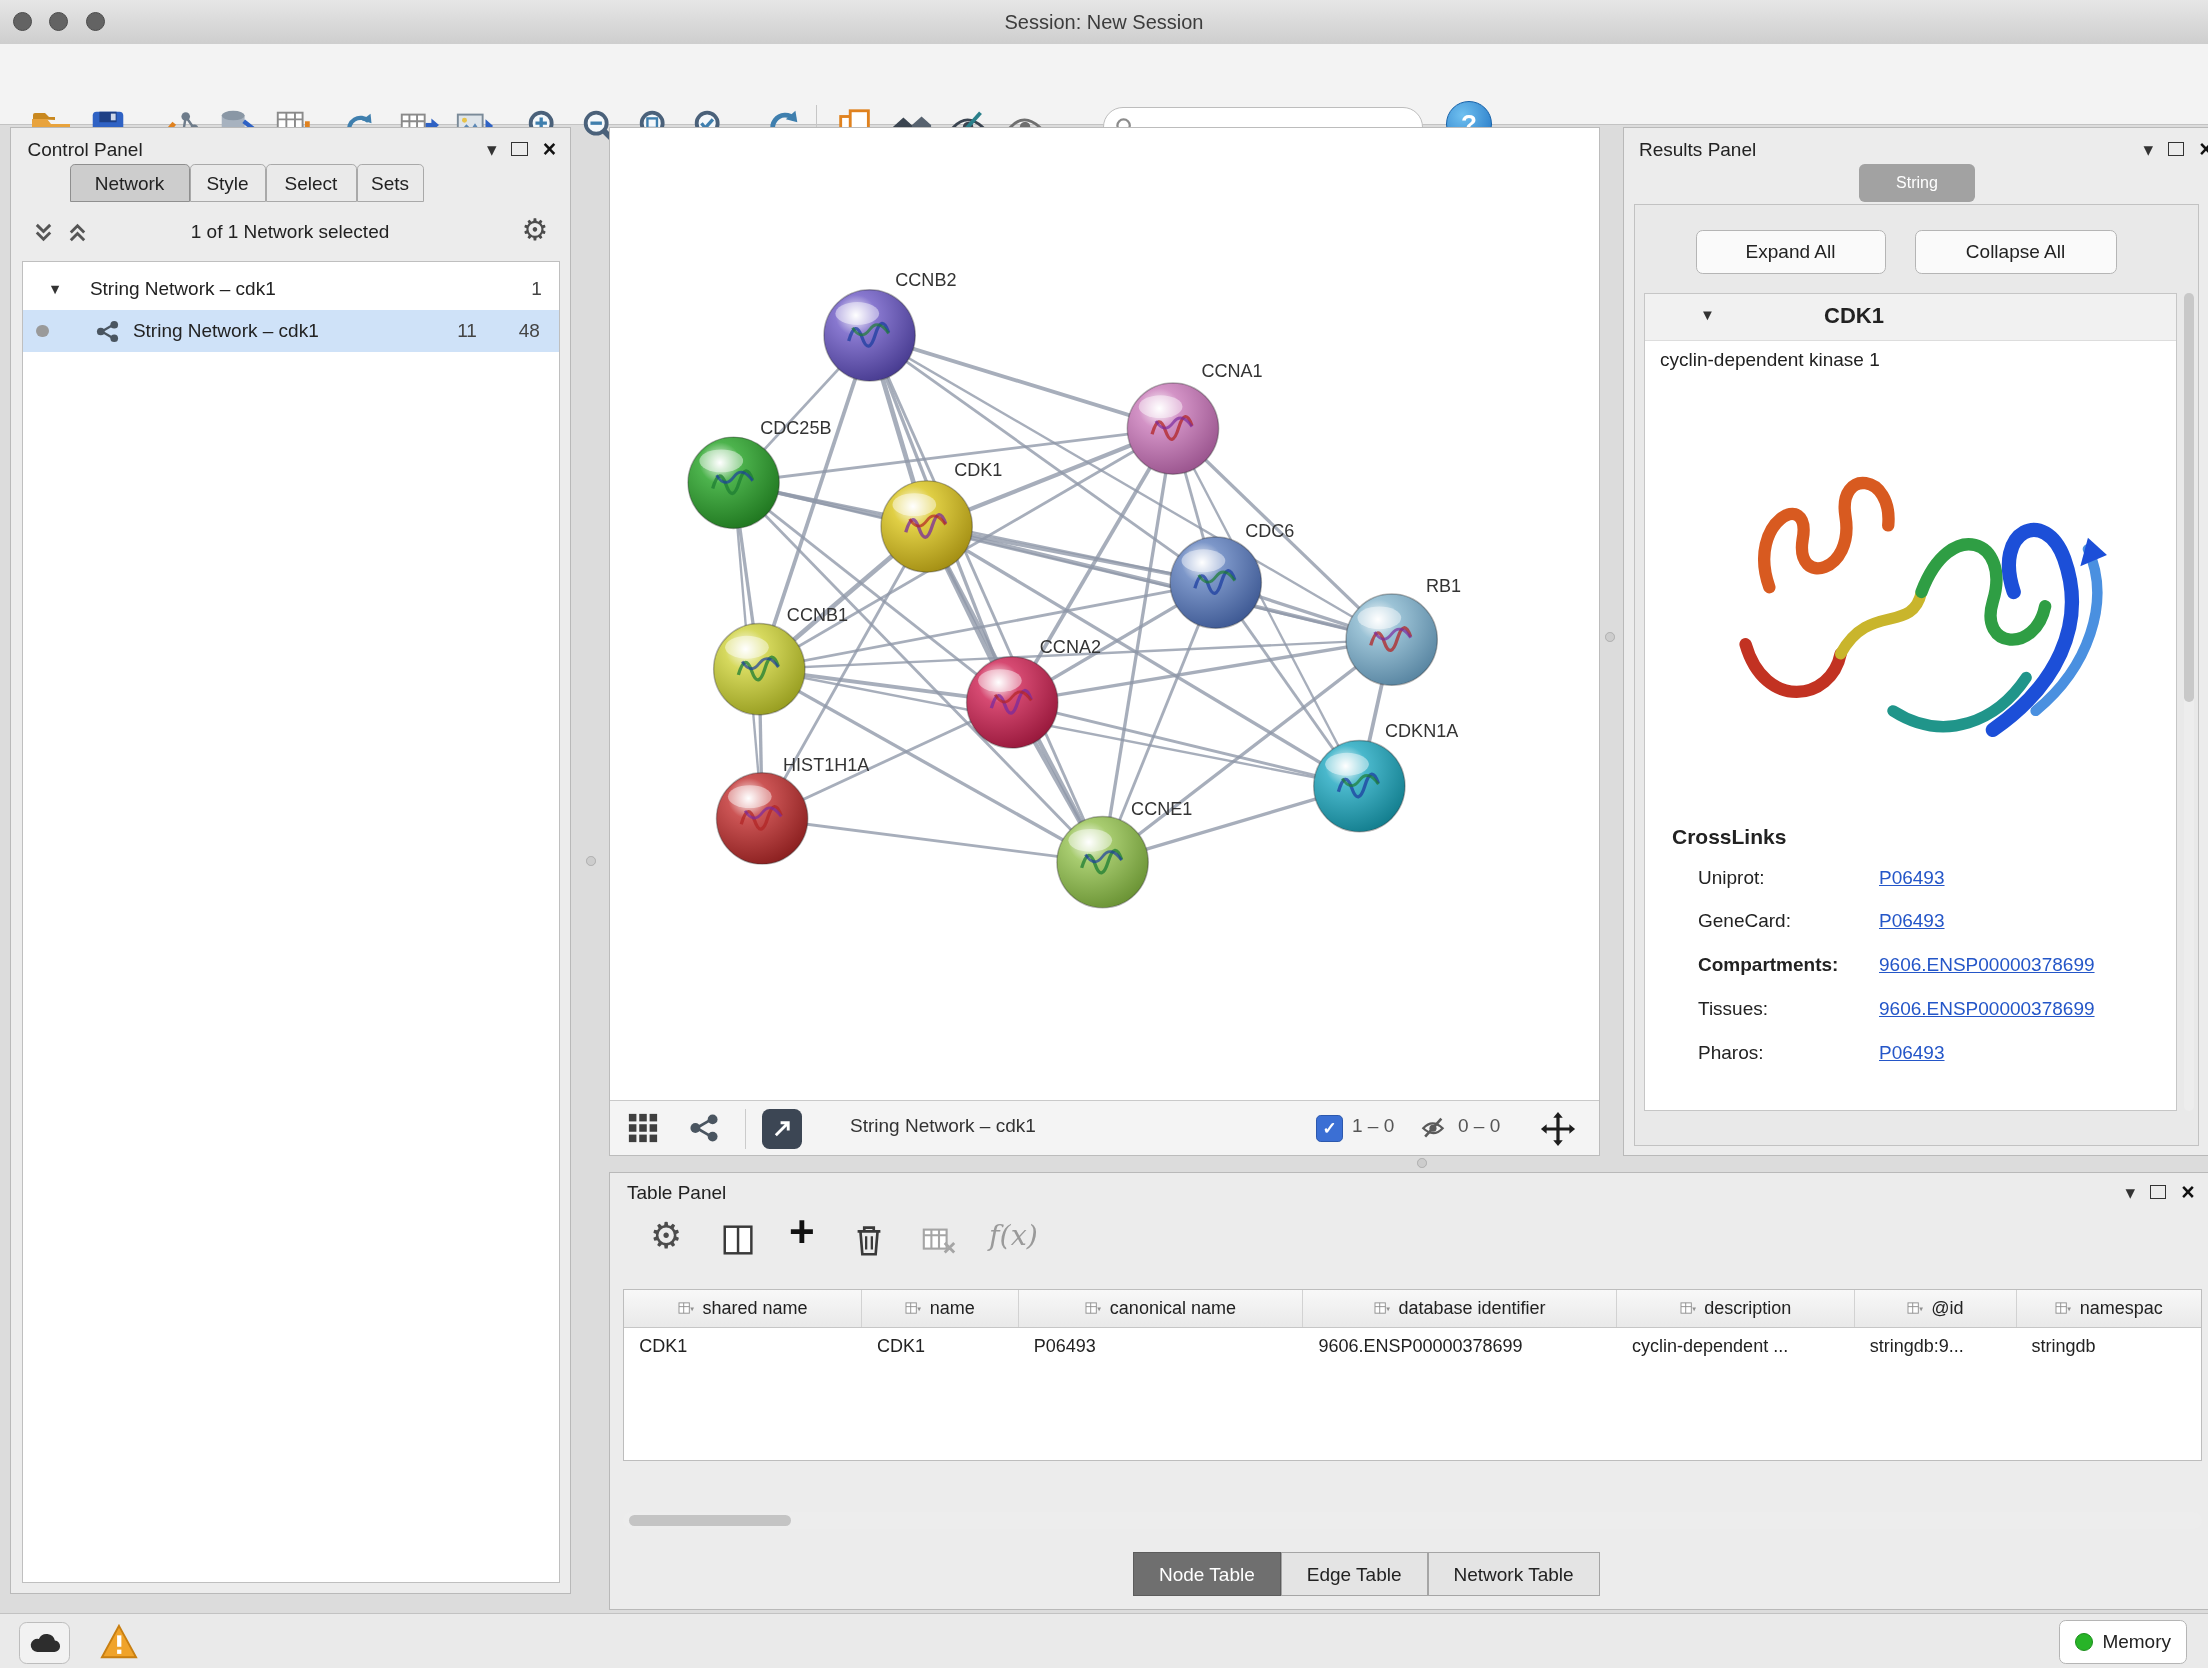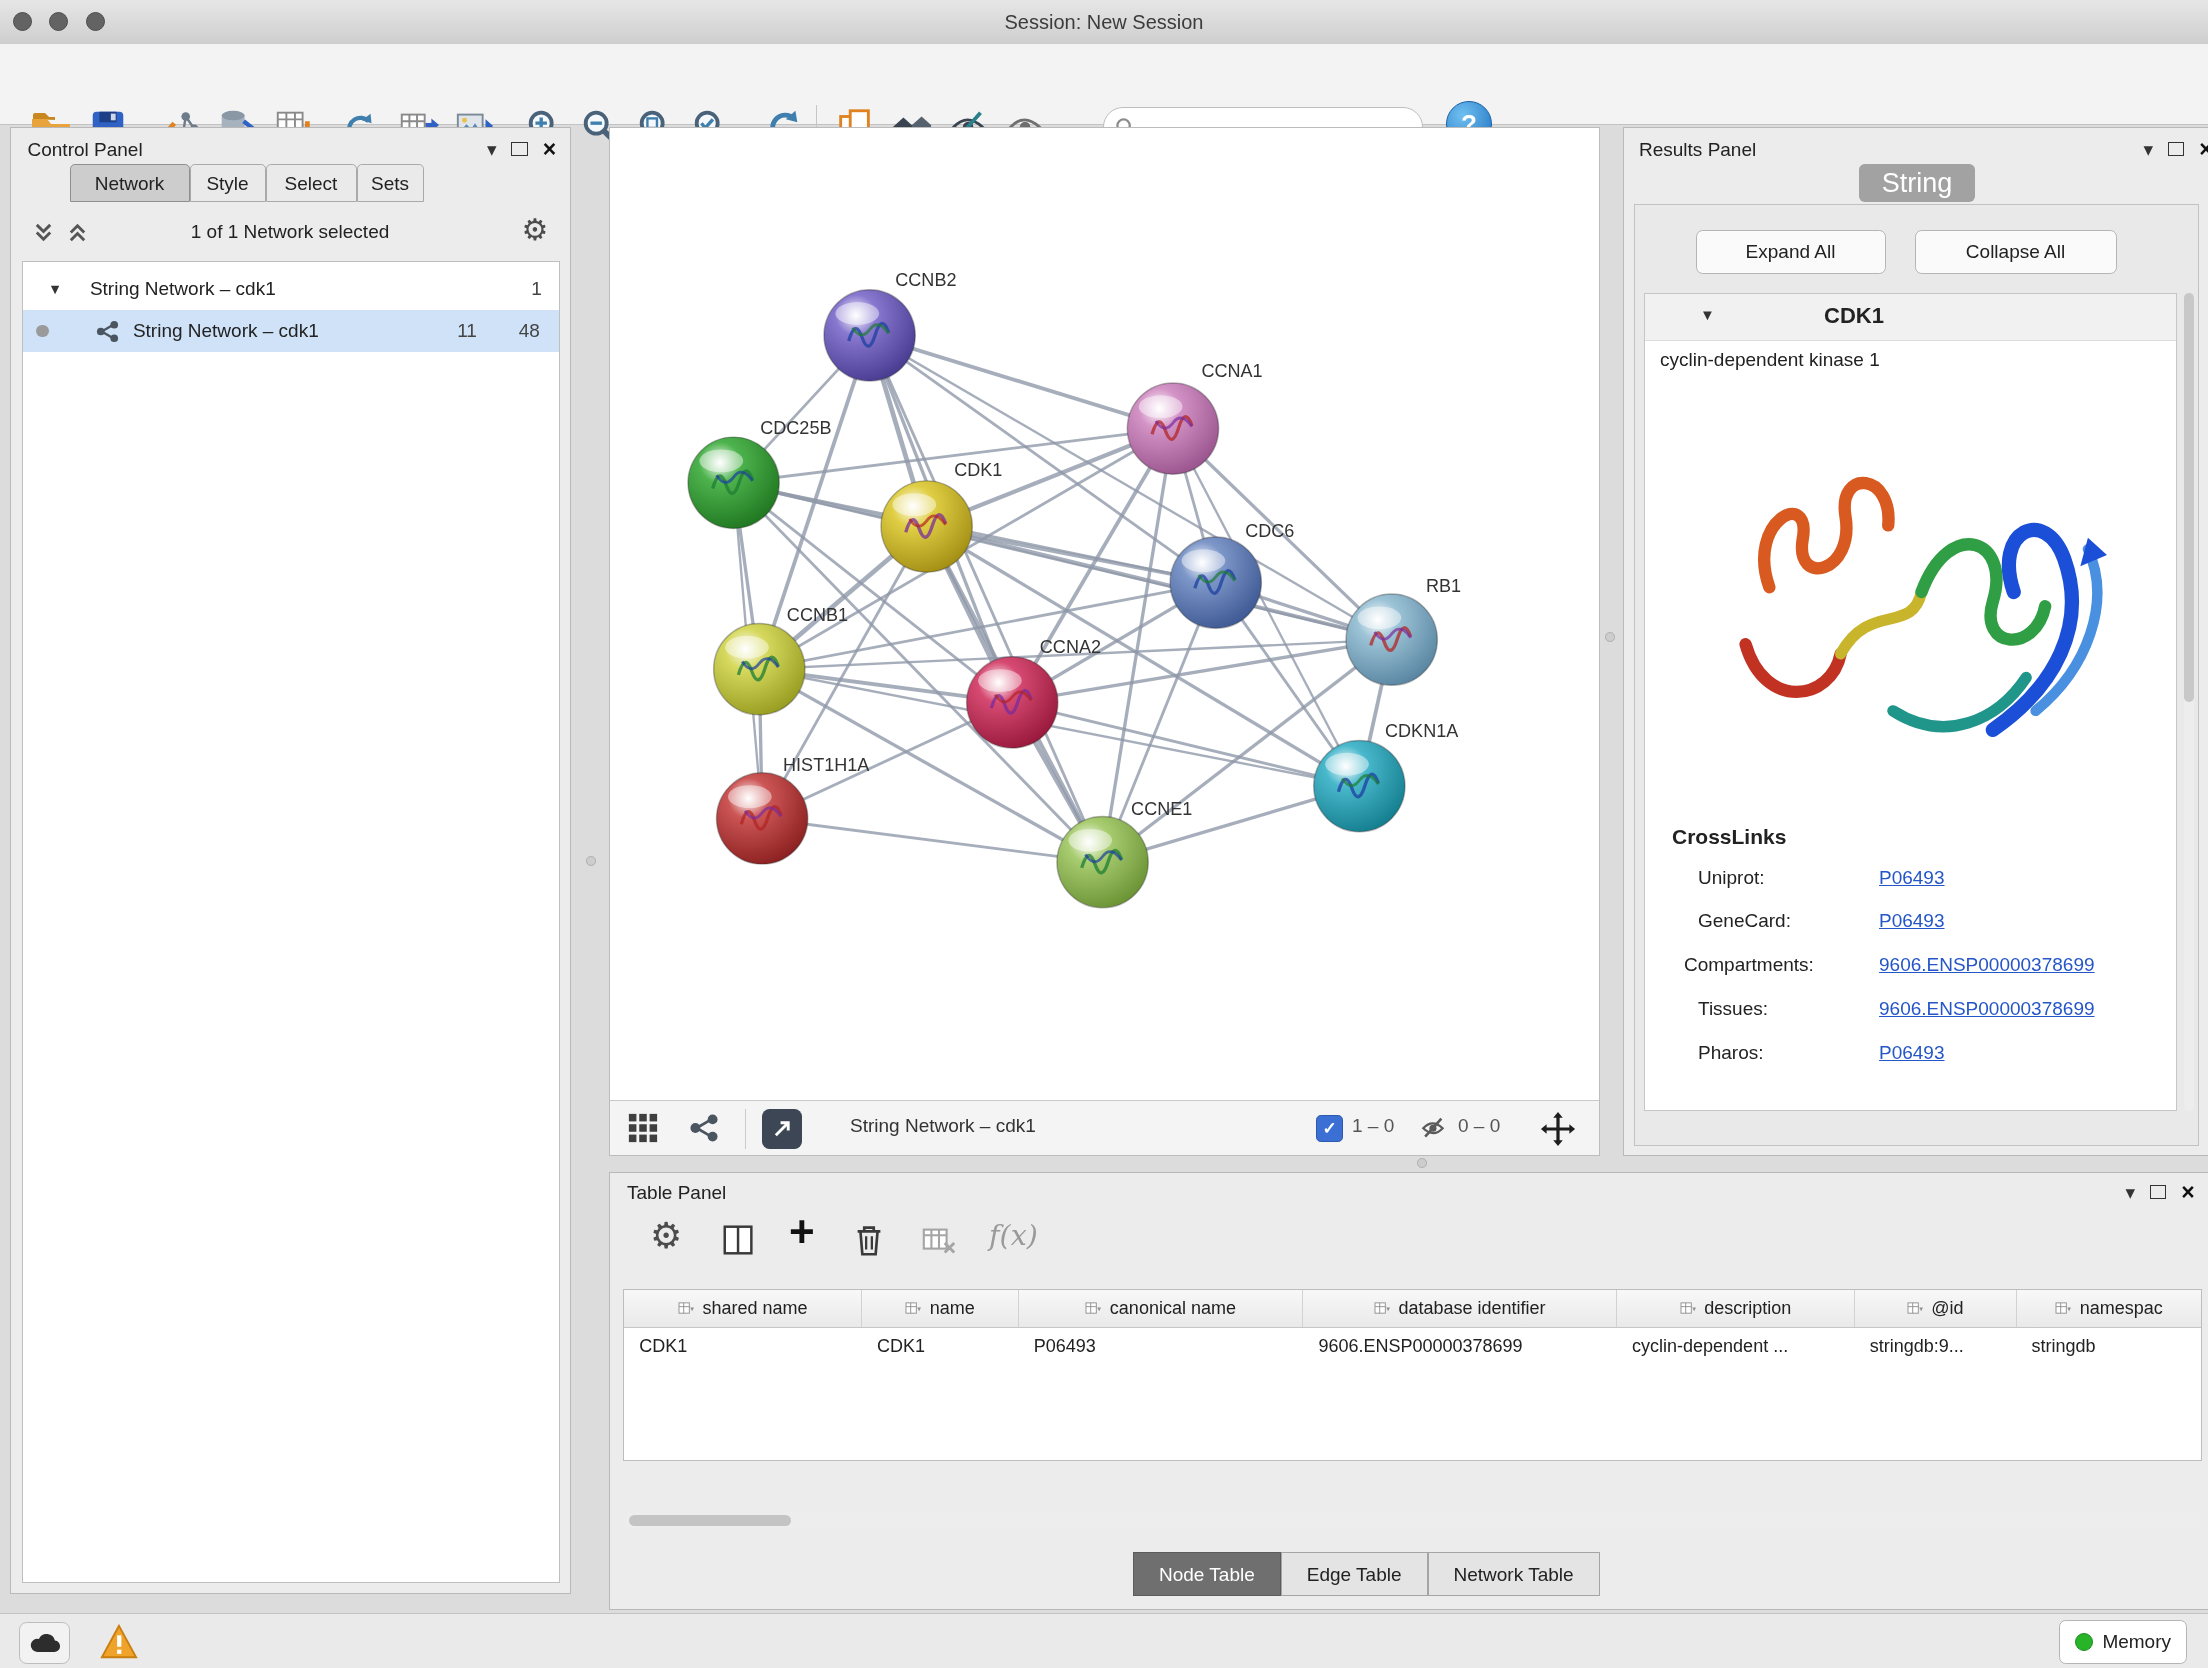--- a/index.html
+++ b/index.html
@@ -30,21 +30,21 @@
   .listbox{background:#fff;border:1px solid #bfbfbf;box-sizing:border-box;}
   .treerow{position:absolute;left:0;width:100%;height:42px;font-size:19px;display:flex;align-items:center;box-sizing:border-box;}
   .treerow.sel{background:#cfe2f8;}
   
   .netpanel{background:#fff;border:1px solid #bcbcbc;box-sizing:border-box;}
   .node-label{font-family:"Liberation Sans",sans-serif;font-size:19px;fill:#333;}
   .netbar{position:absolute;left:0;bottom:0;width:100%;height:55px;background:#f4f4f4;border-top:1px solid #c9c9c9;box-sizing:border-box;}
   .netbar-text{font-size:19px;color:#333;}
   .chk{width:25px;height:25px;border-radius:4.8px;background:#3b6fd4;color:#fff;display:flex;align-items:center;justify-content:center;font-size:17px;font-weight:bold;border:1px solid #2c58ad;}
   
-  .stringtab{background:#a2a2a2;color:#fff;border-radius:5.7px;text-align:center;font-size:27px;}
+  .stringtab{background:#a2a2a2;color:#fff;border-radius:5.7px;text-align:center;font-size:16px;}
   .rp-btn{background:#fafafa;border:1px solid #b5b5b5;border-radius:6.7px;text-align:center;font-size:19px;line-height:42px;box-sizing:border-box;}
   .crosslink-label{font-size:19px;color:#222;}
   .crosslink-value{font-size:19px;color:#2456c8;text-decoration:underline;}
   
   .tbl{border:1px solid #bdbdbd;background:#fff;box-sizing:border-box;overflow:hidden;}
   .tbl-header{display:flex;height:38px;background:linear-gradient(#f8f8f8,#e9e9e9);border-bottom:1px solid #c6c6c6;box-sizing:border-box;}
   .tbl-hcell{display:flex;align-items:center;justify-content:center;gap:7.6px;font-size:18px;color:#222;border-right:1px solid #d2d2d2;box-sizing:border-box;overflow:hidden;white-space:nowrap;}
   .tbl-row{display:flex;height:38px;}
   .tbl-cell{font-size:18px;padding:7.6px 0 0 15px;box-sizing:border-box;overflow:hidden;white-space:nowrap;}
   .tp-tab{height:44px;line-height:44px;padding:0 25px;font-size:19px;border:1px solid #a5a5a5;background:#e4e4e4;box-sizing:border-box;}
@@ -522,21 +522,21 @@
         <div class="abs" style="left:53px;top:573px;">
           <span class="crosslink-label">Uniprot:</span>
         </div>
         <a class="abs crosslink-value" style="left:234px;top:573px;">P06493</a>
 
         <div class="abs" style="left:53px;top:616px;">
           <span class="crosslink-label">GeneCard:</span>
         </div>
         <a class="abs crosslink-value" style="left:234px;top:616px;">P06493</a>
 
-        <div class="abs" style="left:39px;top:660px;">
+        <div class="abs" style="left:53px;top:660px;font-weight:bold;">
           <span class="crosslink-label">Compartments:</span>
         </div>
         <a class="abs crosslink-value" style="left:234px;top:660px;">9606.ENSP00000378699</a>
 
         <div class="abs" style="left:53px;top:704px;">
           <span class="crosslink-label">Tissues:</span>
         </div>
         <a class="abs crosslink-value" style="left:234px;top:704px;">9606.ENSP00000378699</a>
 
         <div class="abs" style="left:53px;top:748px;">

